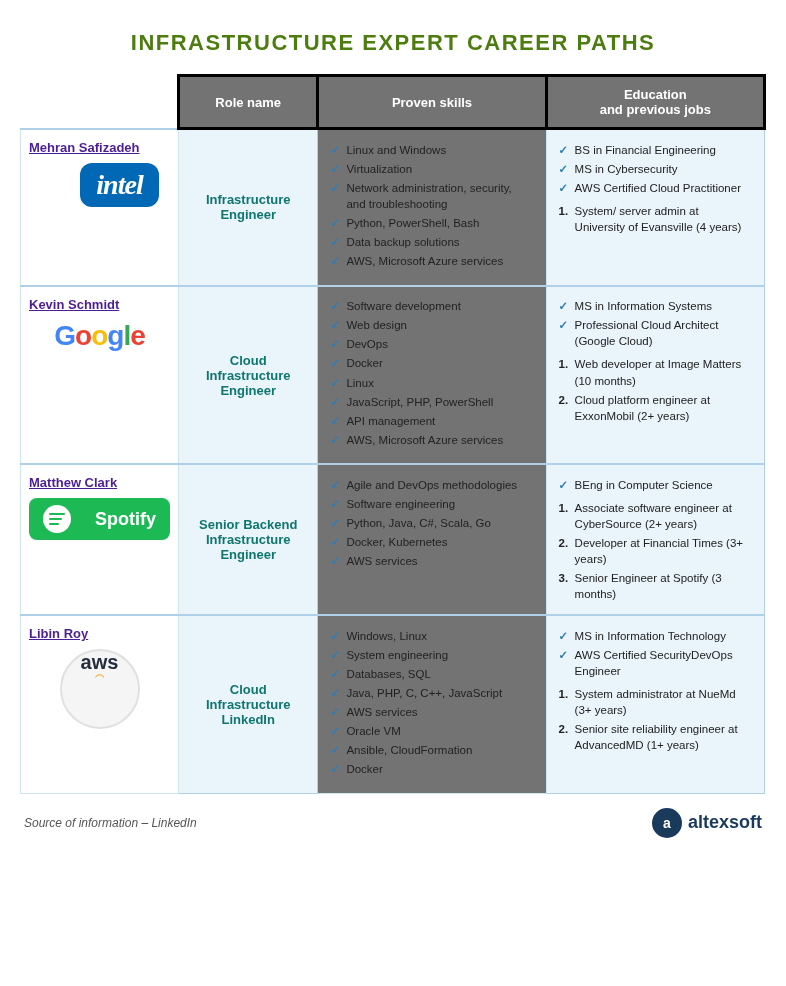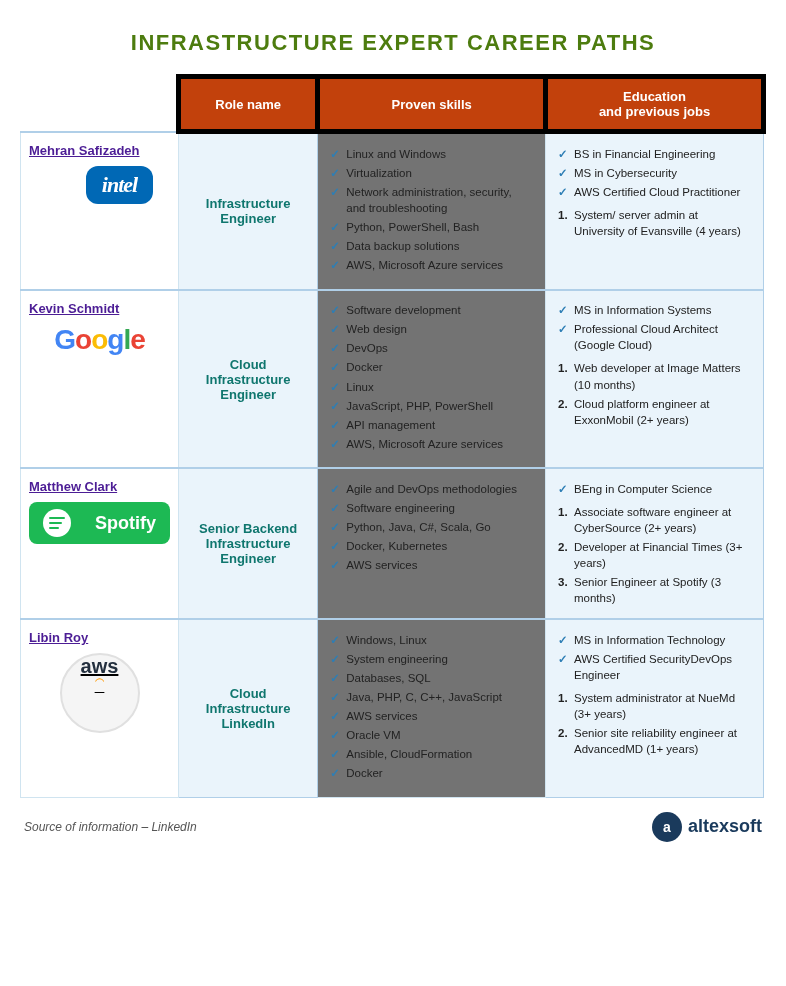--- a/index.html
+++ b/index.html
@@ -20,27 +20,27 @@
       margin-bottom: 18px;
       padding-top: 10px;
     }
     .main-table {
       width: 100%;
       border-collapse: collapse;
       font-size: 12px;
     }
     
     .header-row th {
-      background: #c2410c;
+      background: #737373;
       color: #fff;
       padding: 10px 12px;
       text-align: center;
       font-weight: 700;
       font-size: 13px;
-      border: 5px solid #000000;
+      border: 3px solid #000000;
     }
     .header-row th:first-child {
       background: #fff;
       border: none;
     }
     
     td.person-cell {
       background: #fff;
       padding: 10px 8px;
       vertical-align: top;
@@ -128,21 +128,21 @@
       color: #222;
       font-weight: 600;
     }
     
     .intel-logo {
       display: inline-block;
       background: #0068b5;
       border-radius: 12px;
       padding: 6px 16px;
       color: #fff;
-      font-size: 22px;
+      font-size: 28px;
       font-style: italic;
       font-weight: 700;
       font-family: 'Times New Roman', serif;
       letter-spacing: -1px;
       margin-left: 40px;
     }
     
     .google-logo {
       font-size: 28px;
       font-weight: 700;
@@ -190,21 +190,20 @@
     .aws-logo-box {
       background: #f5f5f5;
       border-radius: 50%;
       width: 80px;
       height: 80px;
       display: flex;
       flex-direction: column;
       align-items: center;
       justify-content: flex-start;
       border: 2px solid #e0e0e0;
-      text-decoration: underline;
     }
     .aws-text {
       font-size: 20px;
       font-weight: 700;
       color: #232f3e;
       font-family: Arial, sans-serif;
     }
     .aws-smile {
       color: #ff9900;
       font-size: 16px;

